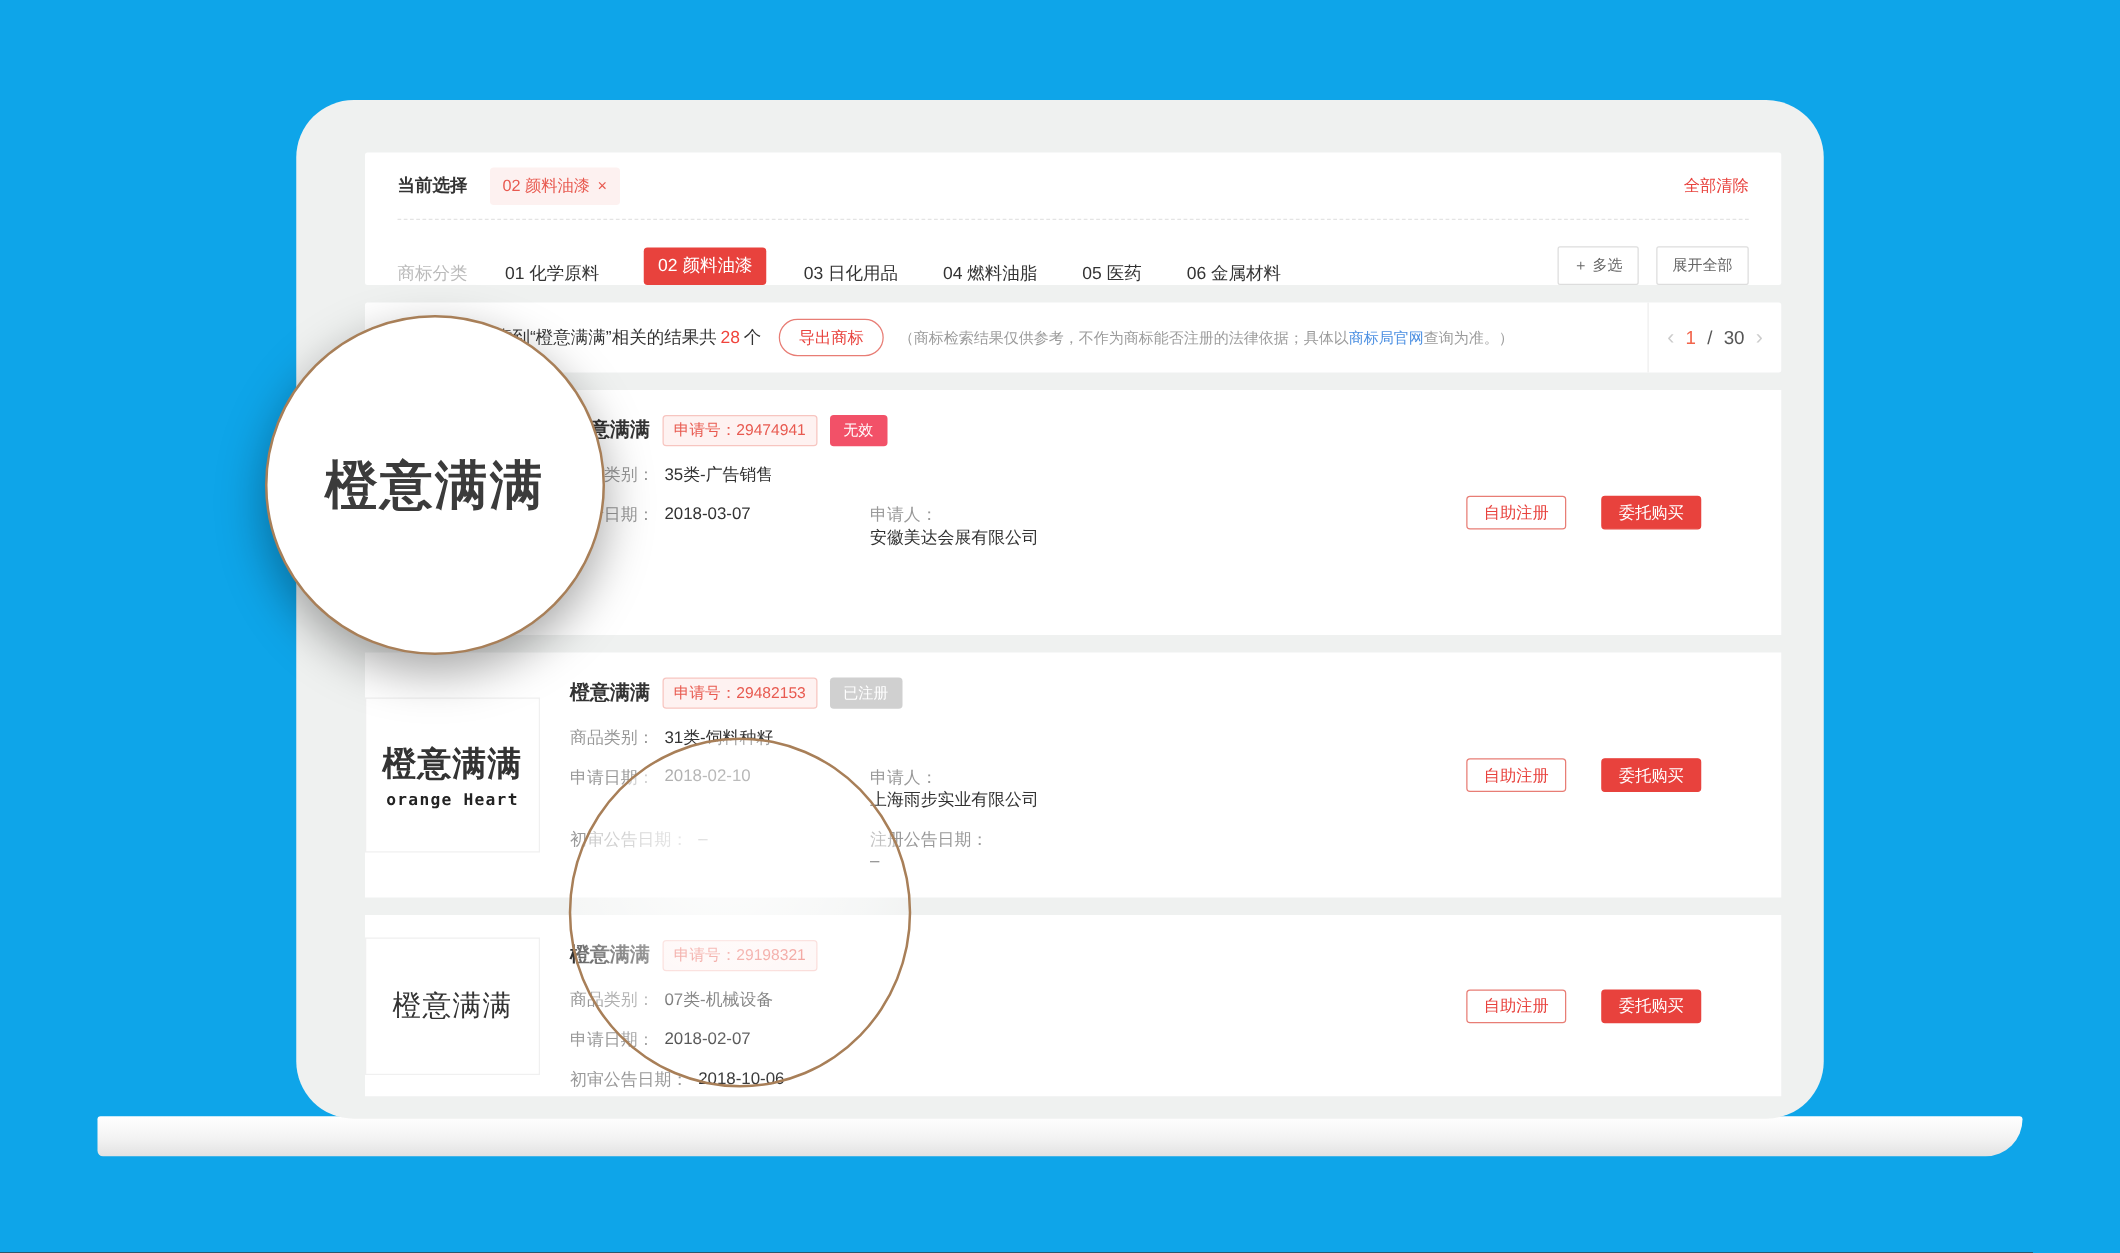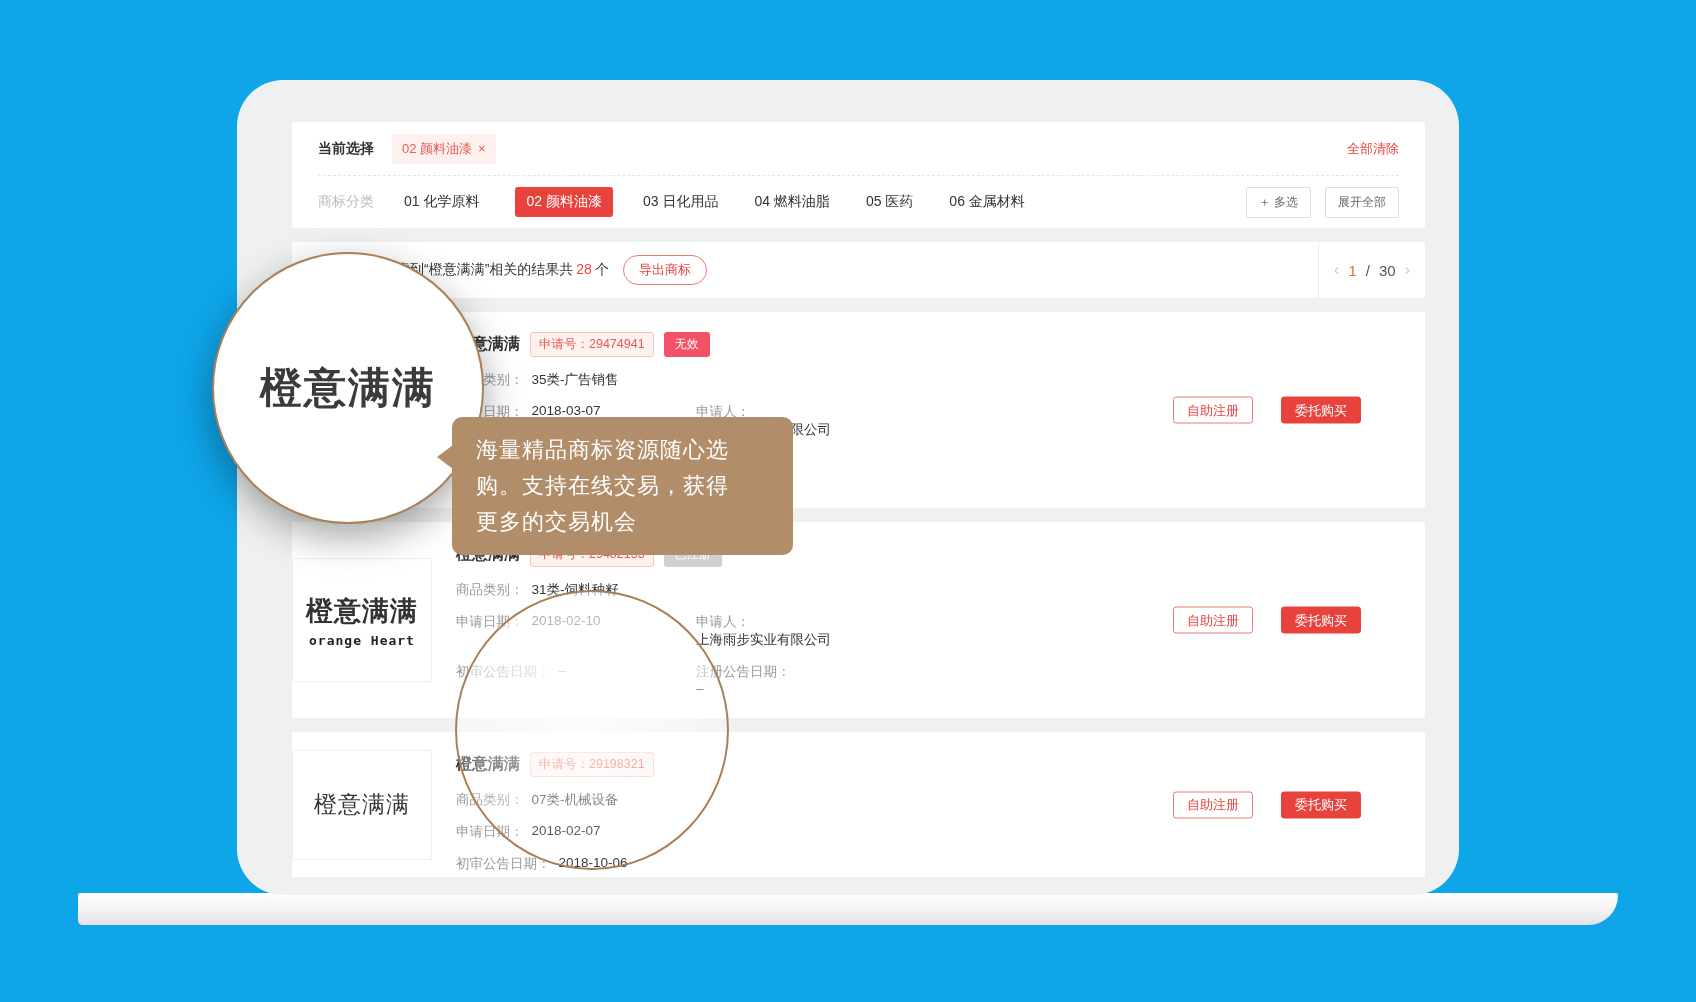--- a/index.html
+++ b/index.html
@@ -19,21 +19,21 @@
 
   
   .panel-top{top:42px;height:106px;}
   .filter-row{height:53px;display:flex;align-items:center;padding:0 26px;}
   .filter-label{font-size:14px;font-weight:bold;color:#333;}
   .filter-tag{margin-left:18px;background:#fdf1f0;color:#e85a50;font-size:13px;
               padding:6px 10px;border-radius:3px;display:flex;align-items:center;gap:6px;}
   .filter-tag .x{font-size:13px;cursor:pointer;}
   .clear-all{margin-left:auto;color:#e8423d;font-size:13px;cursor:pointer;}
   .dash-divider{border-top:1px dashed #e4e4e4;margin:0 26px;}
-  .category-row{height:52px;display:flex;align-items:center;padding:0 26px;font-size:14px;}
+  .category-row{height:52px;display:flex;align-items:flex-end;padding:0 26px;font-size:14px;}
   .cat-label{color:#bbbbbb;margin-right:30px;}
   .cat-item{margin-right:36px;color:#333;cursor:pointer;white-space:nowrap;}
   .cat-item.selected{background:#e8423d;color:#fff;padding:6px 11px;border-radius:3px;margin-right:30px;}
   .cat-actions{margin-left:auto;display:flex;gap:14px;}
   .cat-btn{border:1px solid #ddd;background:#fff;color:#666;font-size:12px;
            padding:6px 12px;border-radius:2px;cursor:pointer;font-family:inherit;}
 
   
   .panel-header{top:162px;height:56px;display:flex;align-items:center;padding:0 118px 0 20px;}
   .res-text{font-size:14px;color:#333;white-space:nowrap;}
@@ -131,20 +131,23 @@
           <button class="cat-btn">展开全部</button>
         </span>
       </div>
     </div>
 
     <div class="panel panel-header">
       <span class="res-text">
         <span>当前分类下检索到“橙意满满”相关的结果共</span><span class="res-count">28</span><span>个</span>
       </span>
       <button class="export-btn">导出商标</button>
+      <span class="disclaimer">
+        <span>（商标检索结果仅供参考，不作为商标能否注册的法律依据；具体以</span><span class="lnk">商标局官网</span><span>查询为准。）</span>
+      </span>
       <span class="pagination">
         <span class="chev">‹</span>
         <span class="pg-cur">1</span>
         <span class="pg-sep">/</span>
         <span class="pg-total">30</span>
         <span class="chev">›</span>
       </span>
     </div>
 
     <section class="row-card" style="top:232px;height:196px;">
@@ -268,17 +271,14 @@
         <button class="btn-solid">委托购买</button>
       </div>
     </section>
 
   </div>
 
   <div class="circle2"></div>
   <div class="circle1">
     <span class="big">橙意满满</span>
   </div>
-  <div class="bubble bubble1">海量精品商标资源随心选
-购。支持在线交易，获得
-更多的交易机会</div>
 
 </div>
 
 </body></html>

